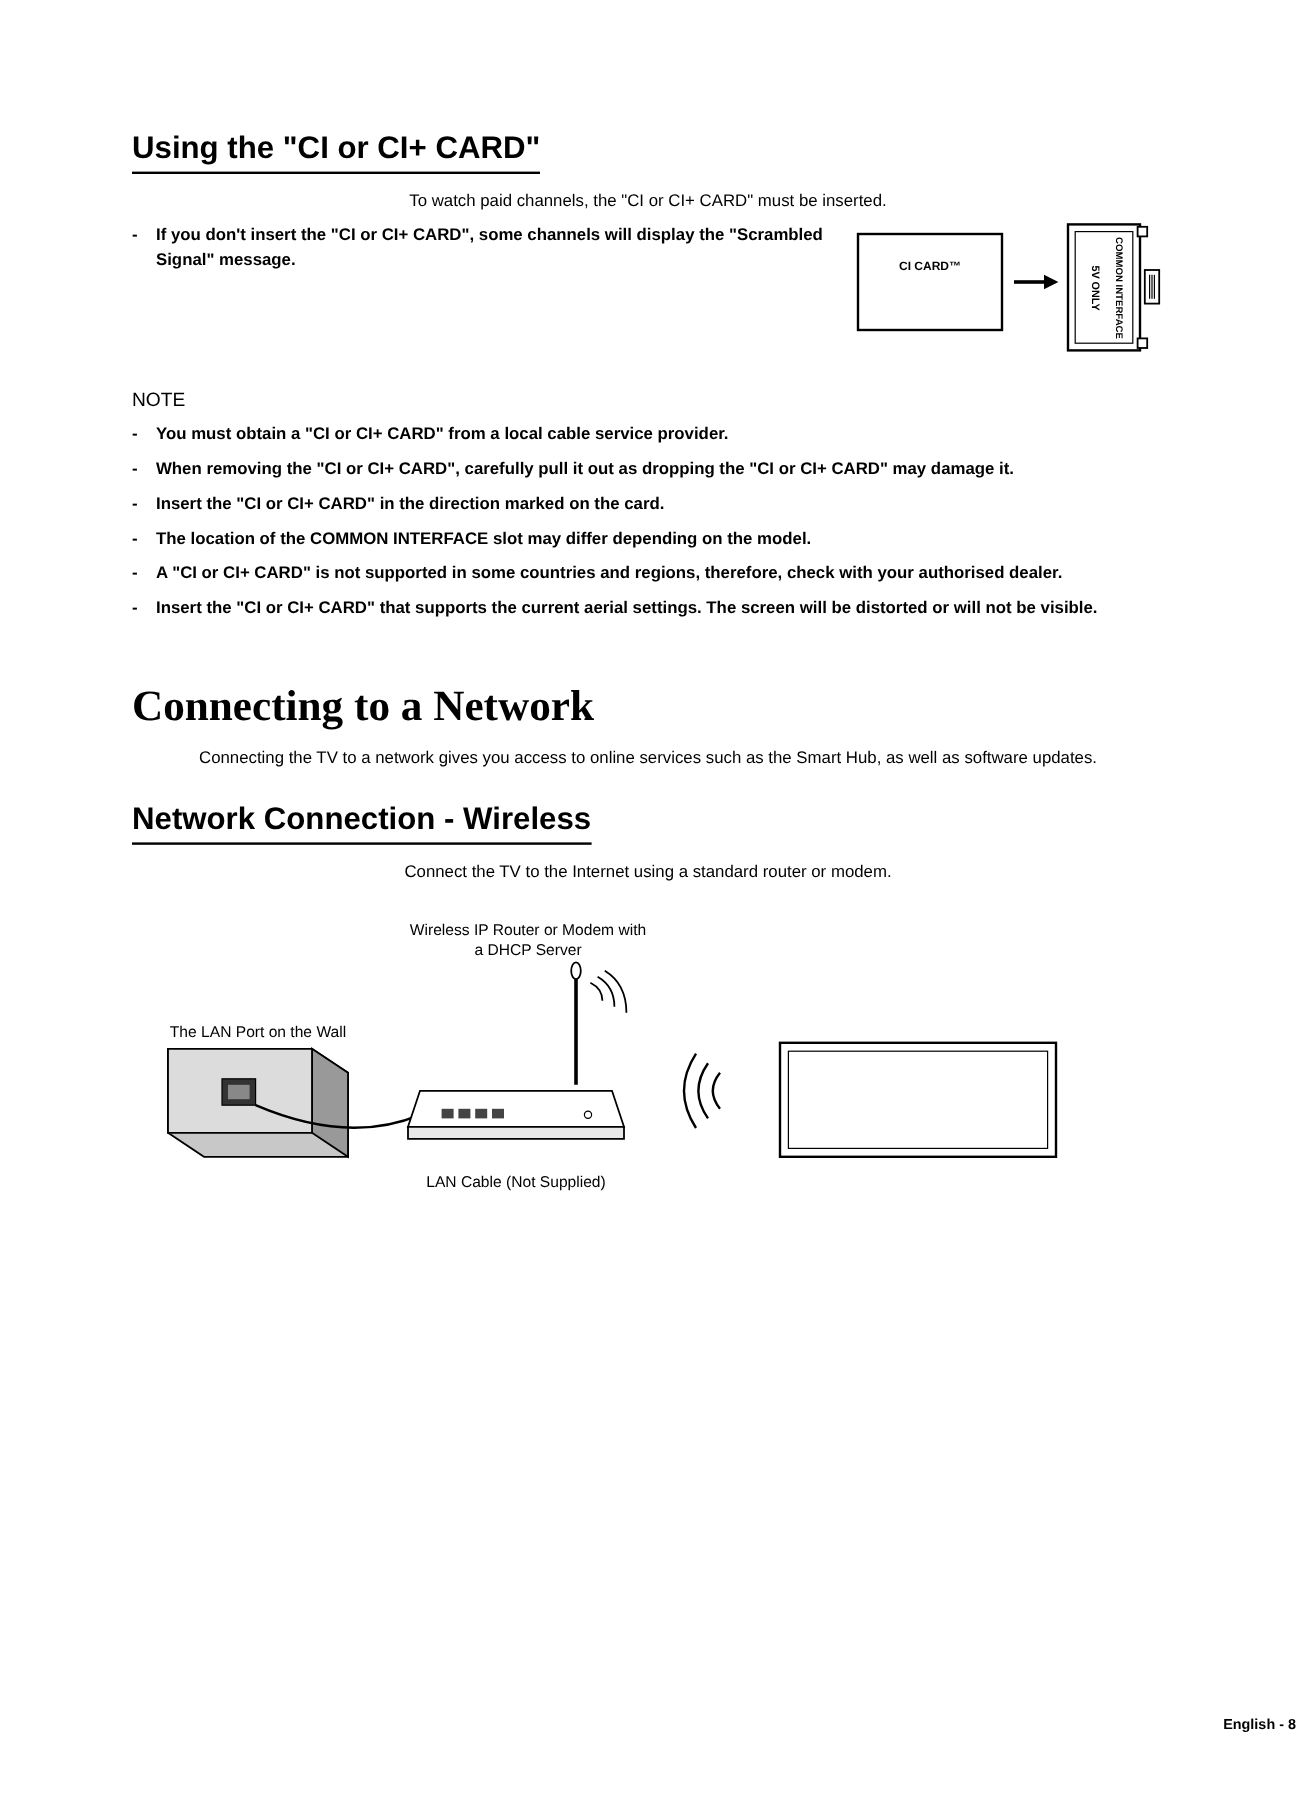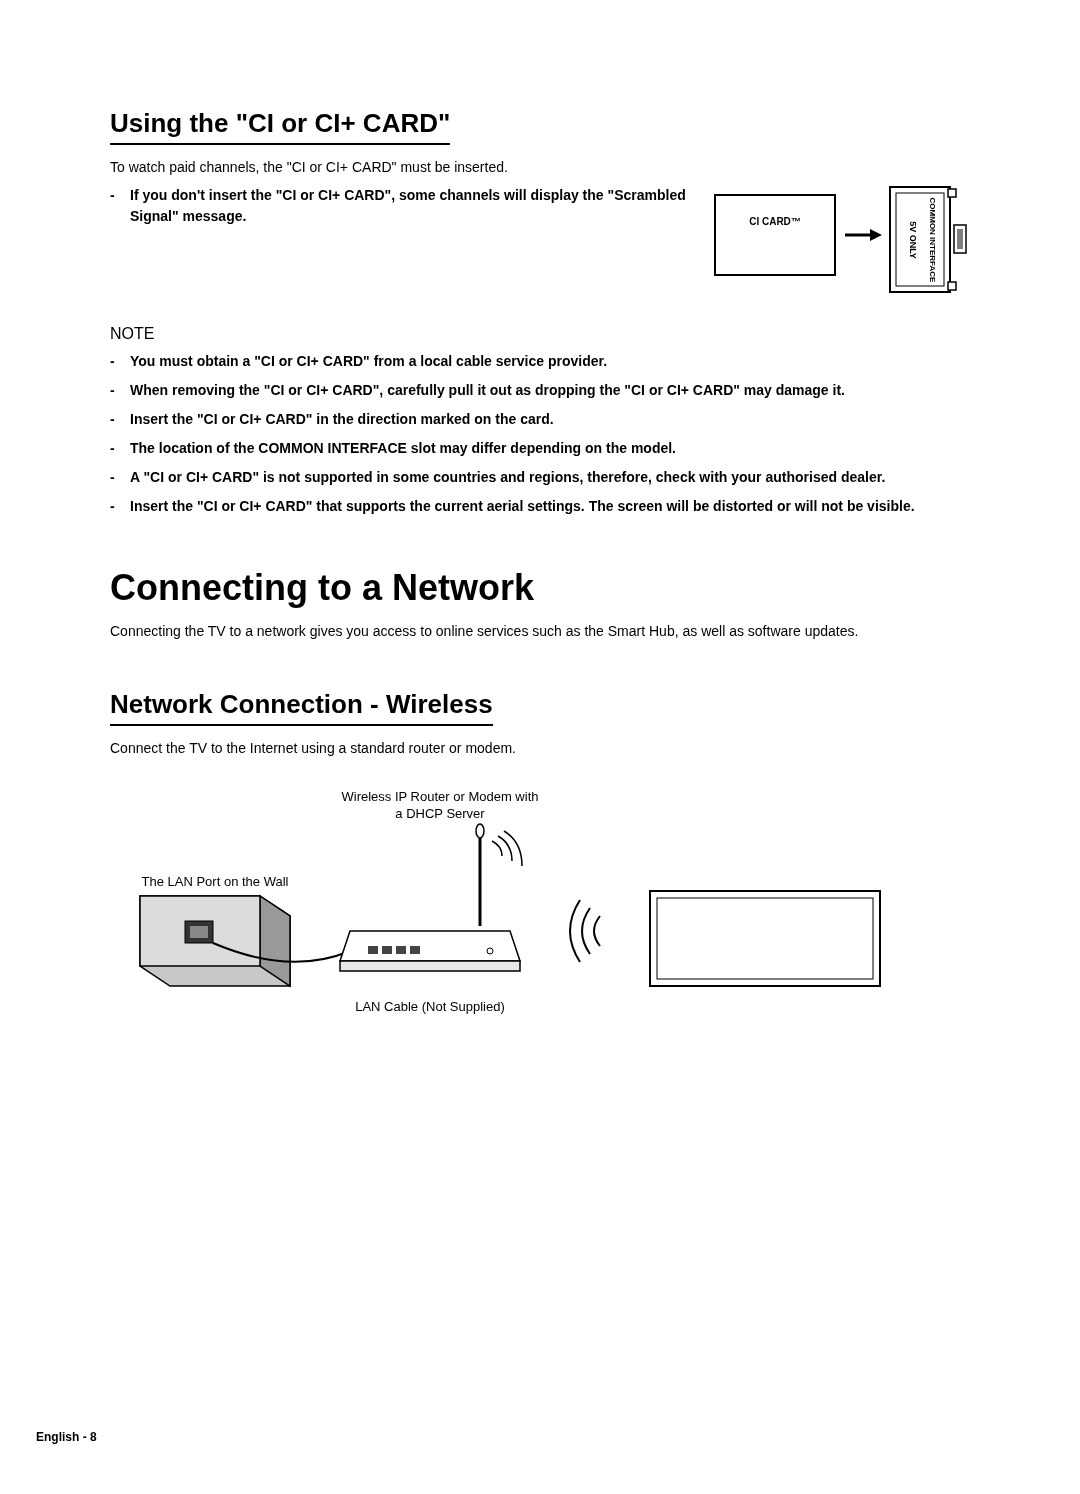--- a/index.html
+++ b/index.html
@@ -16,20 +16,21 @@
     font-size: 26px;
     font-weight: bold;
     border-bottom: 2px solid #000;
     display: inline-block;
     padding-bottom: 4px;
     margin-bottom: 14px;
   }
   .intro {
     font-size: 14px;
     margin-bottom: 10px;
+    text-align: center;
   }
   .row-with-diagram {
     display: flex;
     gap: 20px;
   }
   .row-with-diagram .text-col { flex: 1; }
   .bullet-list { list-style: none; }
   .bullet-list li {
     font-size: 14px;
     line-height: 1.5;
@@ -48,36 +49,37 @@
     font-size: 16px;
     font-weight: normal;
     margin-top: 20px;
     margin-bottom: 8px;
   }
   .main-heading {
     font-size: 36px;
     font-weight: bold;
     margin-top: 50px;
     margin-bottom: 14px;
+    font-family: Liberation Serif, serif;
   }
   .diagram-ci {
     width: 260px;
     height: 120px;
     flex-shrink: 0;
   }
   .diagram-network {
     margin-top: 20px;
     width: 100%;
     position: relative;
   }
   .footer {
     position: absolute;
     bottom: 50px;
     left: 0; right: 0;
-    text-align: left;
+    text-align: right;
     font-size: 12px;
     font-weight: bold;
     padding-left: 36px;
   }
 </style>
 </head>
 <body>
 
 <div>
   <h2 class="section-title">Using the "CI or CI+ CARD"</h2>
@@ -122,21 +124,21 @@
     <li>The location of the COMMON INTERFACE slot may differ depending on the model.</li>
     <li>A "CI or CI+ CARD" is not supported in some countries and regions, therefore, check with your authorised dealer.</li>
     <li>Insert the "CI or CI+ CARD" that supports the current aerial settings. The screen will be distorted or will not be visible.</li>
   </ul>
 </div>
 
 <div>
   <h1 class="main-heading">Connecting to a Network</h1>
   <p class="intro">Connecting the TV to a network gives you access to online services such as the Smart Hub, as well as software updates.</p>
 
-  <h2 class="section-title" style="margin-top:40px;text-align:right;">Network Connection - Wireless</h2>
+  <h2 class="section-title" style="margin-top:18px;text-align:right;">Network Connection - Wireless</h2>
   <p class="intro">Connect the TV to the Internet using a standard router or modem.</p>
 
   
   <svg class="diagram-network" viewBox="0 0 860 230">
 
     <text x="330" y="15" font-size="13" text-anchor="middle">Wireless IP Router or Modem with</text>
     <text x="330" y="32" font-size="13" text-anchor="middle">a DHCP Server</text>
 
     <text x="105" y="100" font-size="13" text-anchor="middle">The LAN Port on the Wall</text>
 

